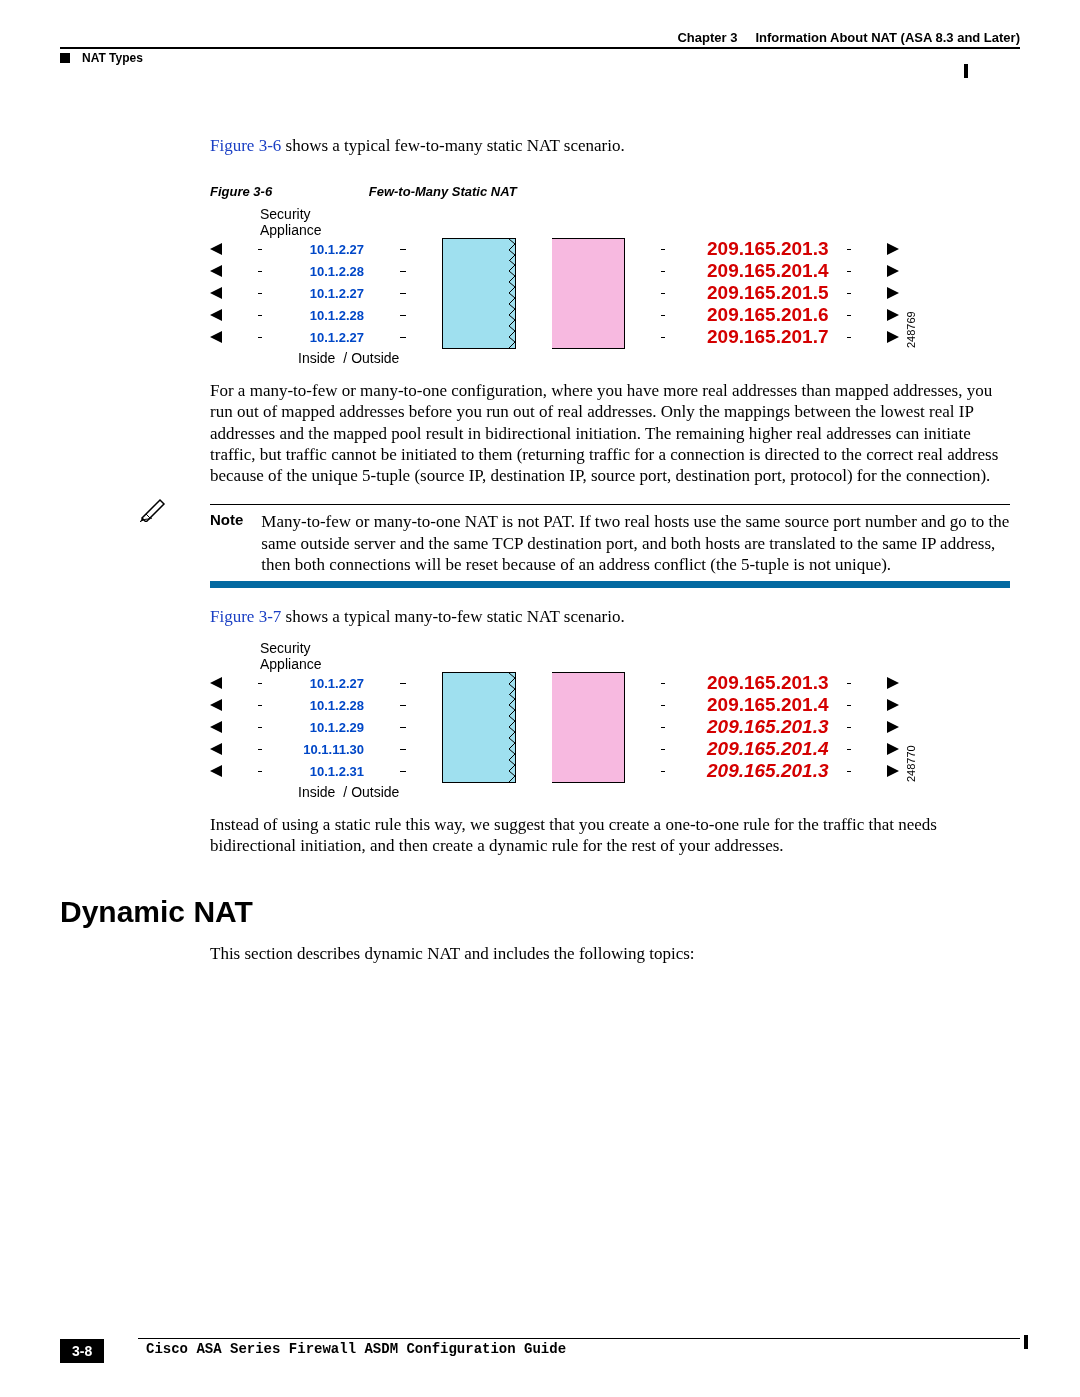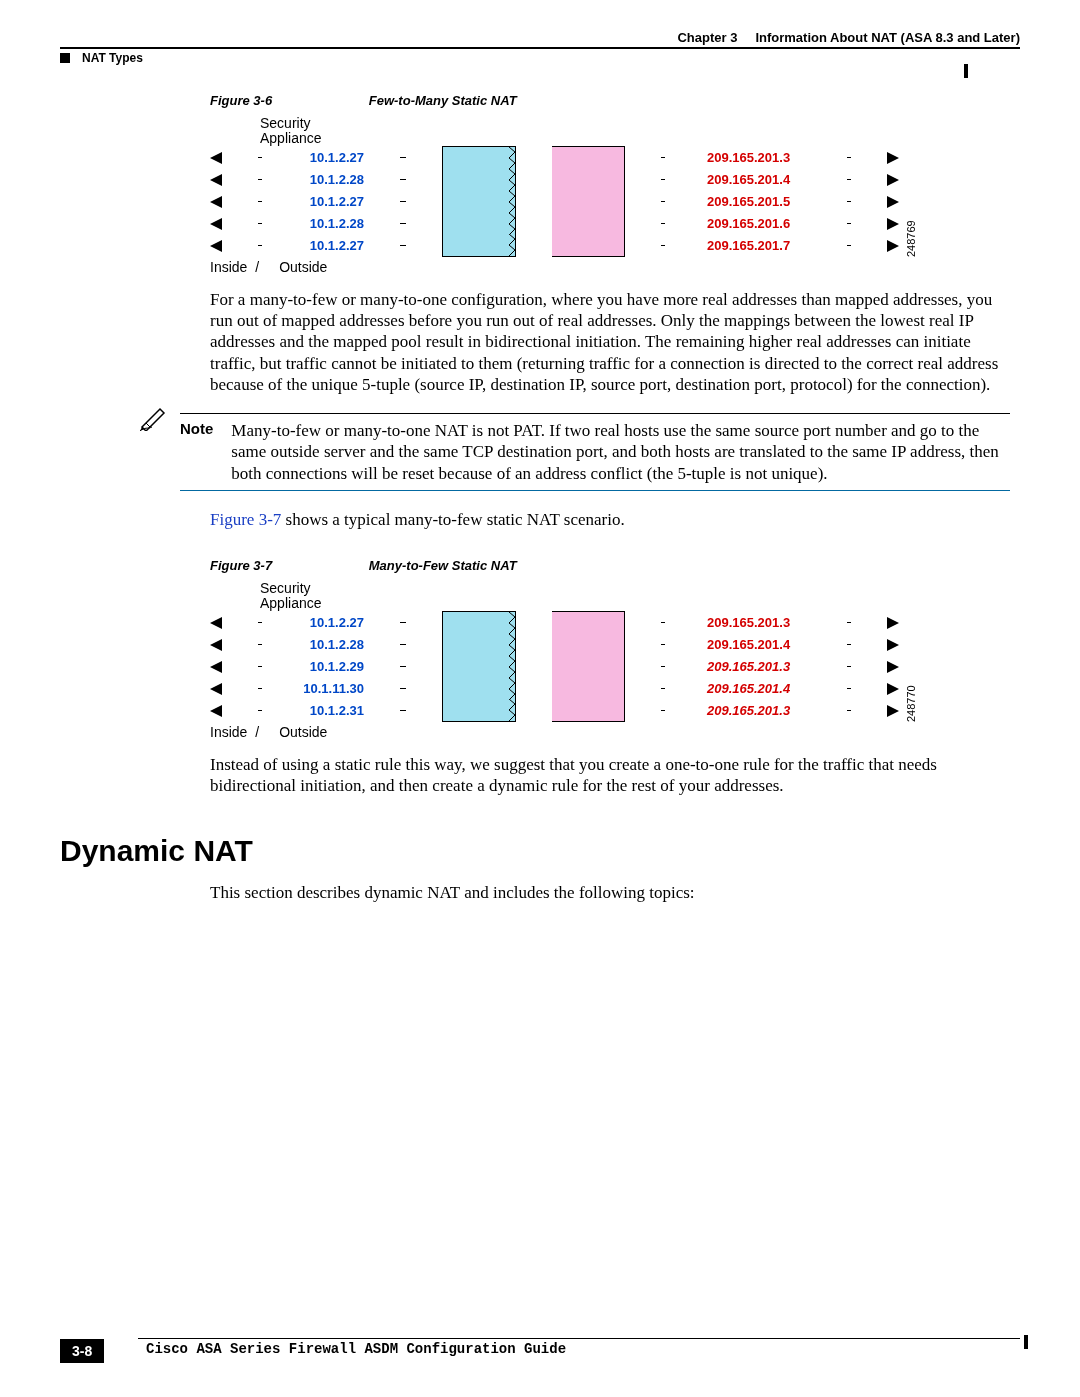--- a/index.html
+++ b/index.html
@@ -106,21 +106,21 @@
     font-family: Arial, Helvetica, sans-serif;
     font-weight: bold;
     font-size: 13px;
     color: #0047c7;
     width: 66px;
     text-align: right;
   }
   .ip-right {
     font-family: Arial, Helvetica, sans-serif;
     font-weight: bold;
-    font-size: 13px;
+    font-size: 19px;
     color: #d40000;
     width: 104px;
     padding-left: 6px;
   }
   .ip-right-italic { font-style: italic; }
   .mid-box {
     width: 72px;
     height: 22px;
     background: #9fe0ef;
     border-left: 1px solid #000;
@@ -138,22 +138,22 @@
     position: absolute;
     right: -1px;
     top: 0;
     width: 8px;
     height: 22px;
   }
   .bottom-labels {
     font-family: Arial, Helvetica, sans-serif;
     font-size: 14px;
     display: flex;
+    margin-left: 88px;
     margin-top: 2px;
-    gap: 16px;
   }
   .bottom-labels span:first-child::after { content: " /"; margin: 0 4px; }
   .sidecode {
     font-family: Arial, Helvetica, sans-serif;
     font-size: 11px;
     writing-mode: vertical-rl;
     transform: rotate(180deg);
     margin-left: 6px;
     align-self: flex-end;
     height: 36px;
@@ -171,25 +171,26 @@
   }
   .note-label {
     font-family: Arial, Helvetica, sans-serif;
     font-weight: bold;
     font-size: 15px;
     margin-right: 18px;
     flex-shrink: 0;
   }
   .note-body {
     border-top: 1px solid #000;
-    border-bottom: 1px solid #0369a1;
+    border-bottom: 7px solid #0369a1;
     padding: 6px 0;
     flex: 1;
     font-size: 17px;
     line-height: 1.25;
+    margin-left: 30px;
   }
   .note-body-inner { display:flex; }
   h2.section-heading {
     font-family: Arial, Helvetica, sans-serif;
     font-weight: bold;
     font-size: 30px;
     margin: 38px 0 0 -150px;
   }
   .bullets { padding-left: 26px; margin: 6px 0; }
   .bullets li { margin: 6px 0; font-size: 17px; }
@@ -253,20 +254,23 @@
       <div class="sub-header-left">
         <span class="black-square"></span>
         <span>NAT Types</span>
       </div>
     </div>
     <div class="header-side-square"></div>
   </div>
 
   <div class="content">
 
+    <p class="body-text" style="margin-top:70px">
+      <span class="link">Figure 3-6</span><span> shows a typical few-to-many static NAT scenario.</span>
+    </p>
 
     <div class="fig-label">
       <span>Figure 3-6</span>
       <span class="caption">Few-to-Many Static NAT</span>
     </div>
 
     <div class="diagram">
       <div class="appliance-label"><span>Security<br>Appliance</span></div>
       <div style="display:flex; align-items:flex-end;">
         <div id="fig1rows">
@@ -376,24 +380,20 @@
           <span class="note-label">Note</span>
           <span>Many-to-few or many-to-one NAT is not PAT. If two real hosts use the same source port number and go to the same outside server and the same TCP destination port, and both hosts are translated to the same IP address, then both connections will be reset because of an address conflict (the 5-tuple is not unique).</span>
         </div>
       </div>
     </div>
 
     <p class="body-text">
       <span class="link">Figure 3-7</span><span> shows a typical many-to-few static NAT scenario.</span>
     </p>
 
-    <div class="fig-label">
-      <span>Figure 3-7</span>
-      <span class="caption">Many-to-Few Static NAT</span>
-    </div>
 
     <div class="diagram">
       <div class="appliance-label"><span>Security<br>Appliance</span></div>
       <div style="display:flex; align-items:flex-end;">
         <div id="fig2rows">
             <div class="nat-row">
               <div class="arrow-left"></div>
               <div class="line" style="width:4px"></div>
               <div class="ip-left">10.1.2.27</div>
               <div class="line" style="width:6px"></div>

